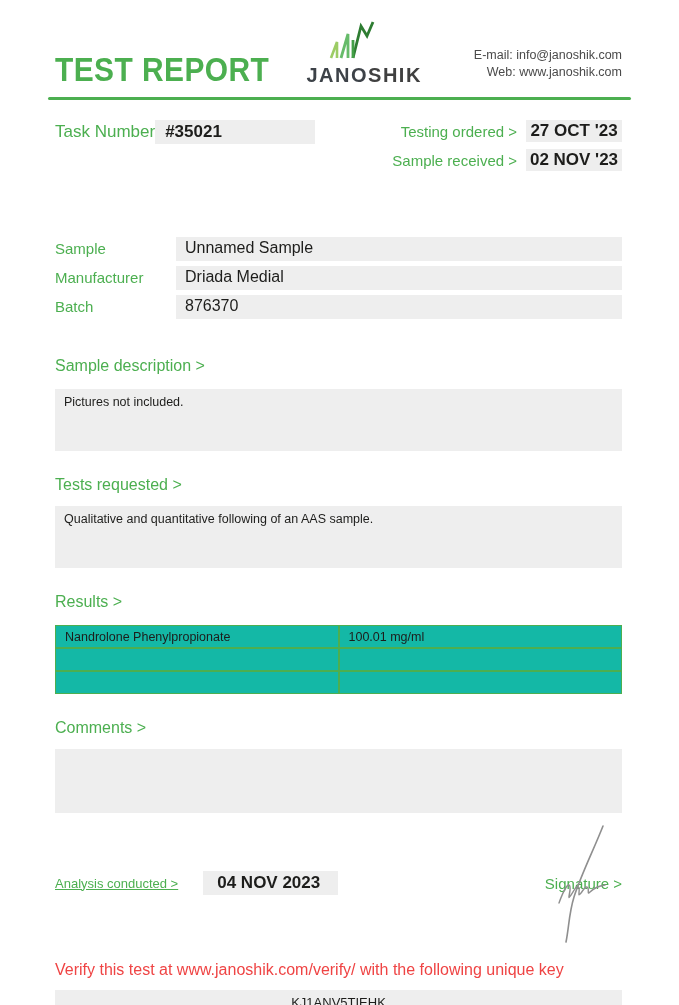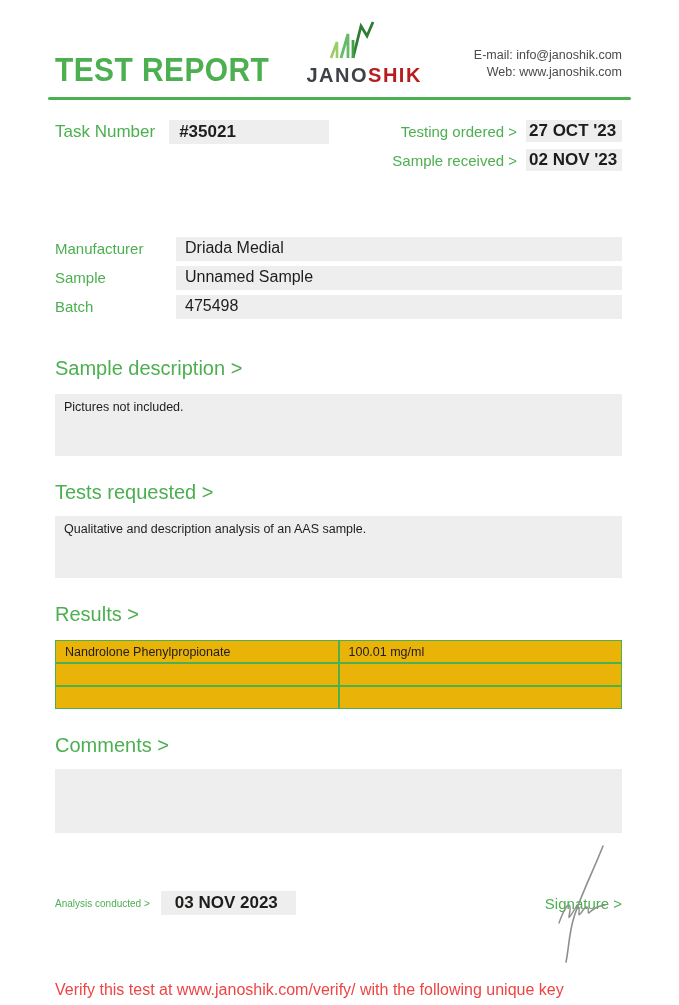--- a/index.html
+++ b/index.html
@@ -20,62 +20,62 @@
   }
   .report-title {
     color: #4caf50; font-size: 34px; font-weight: bold; letter-spacing: 0.5px;
     transform: scaleX(0.88); transform-origin: left bottom;
     margin-bottom: 8px; white-space: nowrap;
   }
   .logo-block { display: flex; flex-direction: column; align-items: center; margin-bottom: 10px; margin-left: -70px; }
   .logo-icon { line-height: 0; }
   .logo-text { font-size: 20px; font-weight: bold; letter-spacing: 1.5px; margin-top: 2px; }
   .logo-jano { color: #3d4248; margin-left: 26px; }
-  .logo-shik { color: #b91c1c; }
+  .logo-shik { color: #404040; }
   .contact { text-align: right; font-size: 12.5px; line-height: 1.35; color: #4a4a4a; margin-bottom: 16px; }
 
   .header-divider { height: 3px; background: #4caf50; margin: 0 48px; border-radius: 2px; }
 
   
   .task-section { display: flex; justify-content: space-between; padding: 20px 57px 0 55px; }
-  .task-left { display: flex; gap: 14px; align-items: flex-start; }
+  .task-left { display: flex; gap: 0; align-items: flex-start; }
   .task-label { color: #4caf50; font-size: 17px; padding-top: 2px; white-space: nowrap; }
   .task-value { background: #eeeeee; font-size: 17px; font-weight: bold; padding: 2px 10px; min-width: 160px; }
   .dates { display: flex; flex-direction: column; gap: 7px; }
-  .date-row { display: flex; align-items: center; justify-content: flex-end; gap: 9px; }
+  .date-row { display: flex; align-items: center; justify-content: flex-end; gap: 9px; text-align: center; }
   .date-label { color: #4caf50; font-size: 15px; white-space: nowrap; }
   .date-value { background: #eeeeee; font-size: 17px; font-weight: bold; padding: 1px 3px; min-width: 96px; white-space: nowrap; }
 
   
   .sample-info { padding: 66px 57px 0 55px; }
   .info-row { display: flex; margin-bottom: 5px; }
   .info-label { width: 121px; color: #4caf50; font-size: 15px; padding-top: 3px; flex: none; }
   .info-value { flex: 1; background: #eeeeee; font-size: 16px; padding: 2px 9px; min-height: 24px; }
 
   
   .section { padding: 0 57px 0 55px; }
-  .section-heading { color: #4caf50; font-size: 20px; margin: 0 0 0 0; }
+  .section-heading { color: #4caf50; font-size: 16px; margin: 0 0 0 0; }
   .section-box { background: #eeeeee; font-size: 12.5px; padding: 6px 9px; }
   .mt-desc { margin-top: 38px; }
   .mt-generic { margin-top: 25px; }
   .box-desc { margin-top: 14px; min-height: 62px; }
   .box-tests { margin-top: 12px; min-height: 62px; }
   .box-comments { margin-top: 12px; min-height: 64px; }
 
   
   .results-table { width: 100%; border-collapse: separate; border-spacing: 0; margin-top: 14px; }
   .results-table td {
-    border: 1.5px solid #4caf50; background: #eab308;
+    border: 1.5px solid #4caf50; background: #14b8a6;
     height: 23px; font-size: 12.5px; padding: 2px 9px; vertical-align: middle;
   }
   .results-table td.col-analyte { width: 50%; }
 
   
   .analysis-row { display: flex; align-items: center; padding: 0 57px 0 55px; margin-top: 58px; position: relative; }
-  .analysis-label { color: #4caf50; font-size: 10px; margin-right: 11px; white-space: nowrap; }
+  .analysis-label { color: #4caf50; font-size: 13px; margin-right: 25px; white-space: nowrap; text-decoration: underline; }
   .analysis-value { background: #eeeeee; font-size: 17px; font-weight: bold; padding: 2px 14px; min-width: 135px; }
   .signature-label { color: #4caf50; font-size: 15px; margin-left: auto; white-space: nowrap; }
   .signature-wrap { position: absolute; right: 48px; top: -48px; width: 92px; height: 122px; pointer-events: none; }
 
   
   .verify-text { padding: 0 57px 0 55px; margin-top: 66px; color: #ef4444; font-size: 16px; white-space: nowrap; }
   .key-box {
     margin: 11px 57px 0 55px; background: #eeeeee; text-align: center;
     font-size: 13px; padding: 5px 0; min-height: 24px;
   }
@@ -120,41 +120,41 @@
       </div>
       <div class="date-row">
         <span class="date-label">Sample received &gt;</span>
         <span class="date-value">02 NOV '23</span>
       </div>
     </div>
   </div>
 
   <div class="sample-info">
     <div class="info-row">
+      <span class="info-label">Sample</span>
+      <span class="info-value">Unnamed Sample</span>
+    </div>
+    <div class="info-row">
       <span class="info-label">Manufacturer</span>
       <span class="info-value">Driada Medial</span>
     </div>
     <div class="info-row">
-      <span class="info-label">Sample</span>
-      <span class="info-value">Unnamed Sample</span>
-    </div>
-    <div class="info-row">
       <span class="info-label">Batch</span>
-      <span class="info-value">475498</span>
+      <span class="info-value">876370</span>
     </div>
   </div>
 
   <div class="section mt-desc">
     <div class="section-heading">Sample description &gt;</div>
     <div class="section-box box-desc">Pictures not included.</div>
   </div>
 
   <div class="section mt-generic">
     <div class="section-heading">Tests requested &gt;</div>
-    <div class="section-box box-tests">Qualitative and description analysis of an AAS sample.</div>
+    <div class="section-box box-tests">Qualitative and quantitative following of an AAS sample.</div>
   </div>
 
   <div class="section mt-generic">
     <div class="section-heading">Results &gt;</div>
     <table class="results-table">
       <tbody>
         <tr>
           <td class="col-analyte">Nandrolone Phenylpropionate</td>
           <td>100.01 mg/ml</td>
         </tr>
@@ -170,21 +170,21 @@
     </table>
   </div>
 
   <div class="section mt-generic">
     <div class="section-heading">Comments &gt;</div>
     <div class="section-box box-comments"></div>
   </div>
 
   <div class="analysis-row">
     <span class="analysis-label">Analysis conducted &gt;</span>
-    <span class="analysis-value">03 NOV 2023</span>
+    <span class="analysis-value">04 NOV 2023</span>
     <span class="signature-label">Signature &gt;</span>
     <span class="signature-wrap">
       <svg width="92" height="122" viewBox="0 0 92 122">
         <path d="M64 3 C55 26 42 52 35 74 C30 90 30 104 27 119" fill="none" stroke="#8f8f8f" stroke-width="1.6" stroke-linecap="round"></path>
         <path d="M20 80 C25 66 30 58 31 64 C32 70 27 79 32 72 C36 66 38 61 40 65 C41 69 38 75 42 70 C45 66 47 62 49 65 C50 68 48 72 51 69 C55 65 60 63 66 62" fill="none" stroke="#8f8f8f" stroke-width="1.4" stroke-linecap="round"></path>
       </svg>
     </span>
   </div>
 
   <div class="verify-text">Verify this test at www.janoshik.com/verify/ with the following unique key</div>

